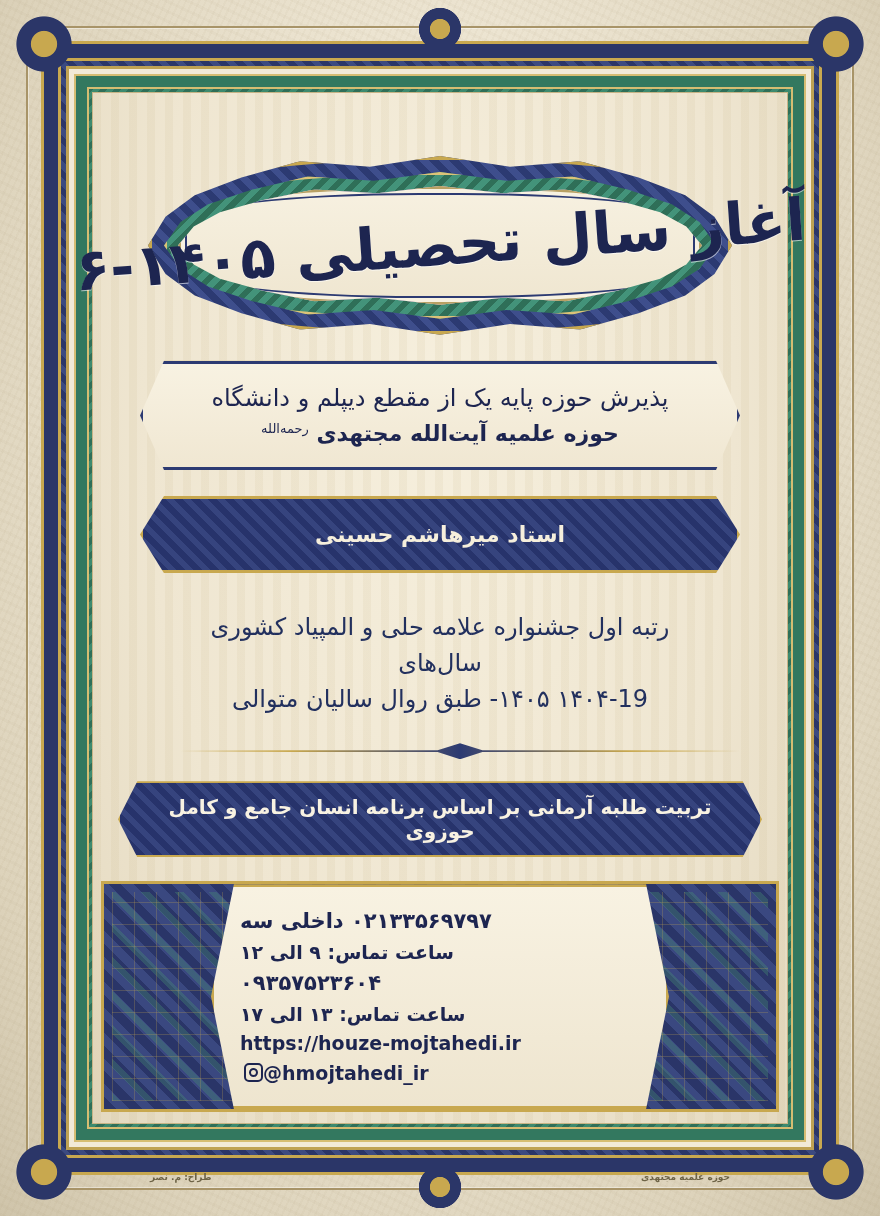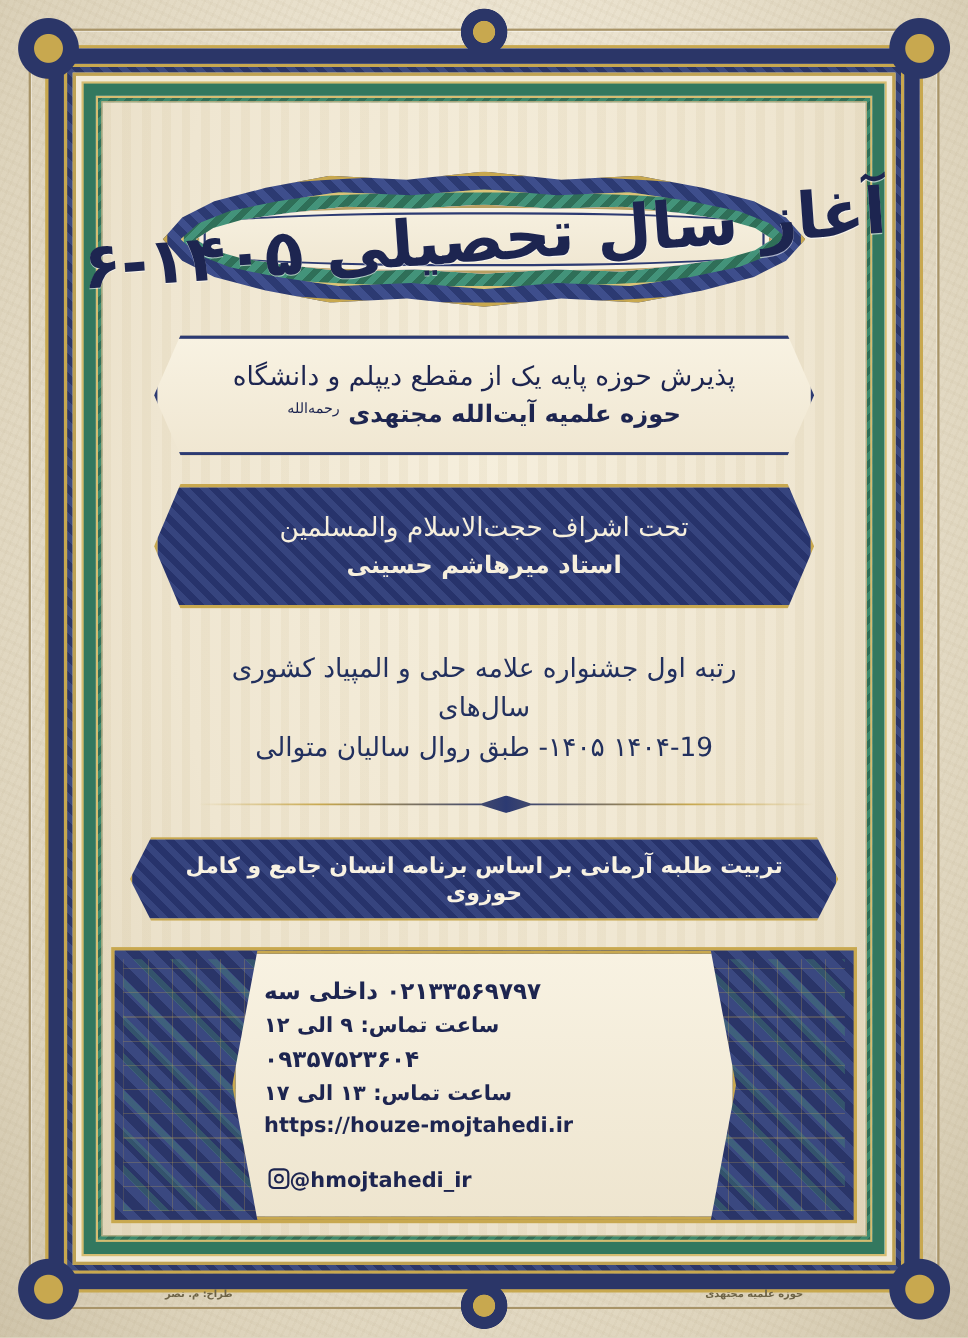--- a/index.html
+++ b/index.html
@@ -279,21 +279,21 @@
     clip-path: polygon(5% 0%, 95% 0%, 100% 50%, 95% 100%, 5% 100%, 0% 50%);
   }
   .contact-line {
     font-size: 21px;
     font-weight: bold;
     line-height: 1.55;
     white-space: nowrap;
   }
   .contact-line.small { font-size: 19px; }
   .contact-line.url { font-size: 19px; direction: ltr; }
-  .contact-line.ig { font-size: 19px; direction: ltr; margin-top: 20px; }
+  .contact-line.ig { font-size: 19px; direction: ltr; }
 
   .ig-icon {
     display: inline-block;
     width: 15px; height: 15px;
     border: 2px solid #1d2550;
     border-radius: 5px;
     position: relative;
     vertical-align: -2px;
     margin-left: 4px;
   }
@@ -350,21 +350,20 @@
         <div class="line-1">پذیرش حوزه پایه یک از مقطع دیپلم و دانشگاه</div>
         <div class="line-2">
           <span>حوزه علمیه آیت‌الله مجتهدی</span>
           <span class="rahmat">رحمه‌الله</span>
         </div>
       </div>
     </div>
 
     <div class="panel">
       <div class="panel-blue">
-        <div class="line-1">تحت اشراف حجت‌الاسلام والمسلمین</div>
         <div class="line-2">استاد میرهاشم حسینی</div>
       </div>
     </div>
 
     <div class="panel">
       <div class="panel-plain">
         <div class="line-1">رتبه اول جشنواره علامه حلی و المپیاد کشوری سال‌های</div>
         <div class="line-1">۱۴۰۴-19 ۱۴۰۵- طبق روال سالیان متوالی</div>
       </div>
       <div class="rule"></div>

